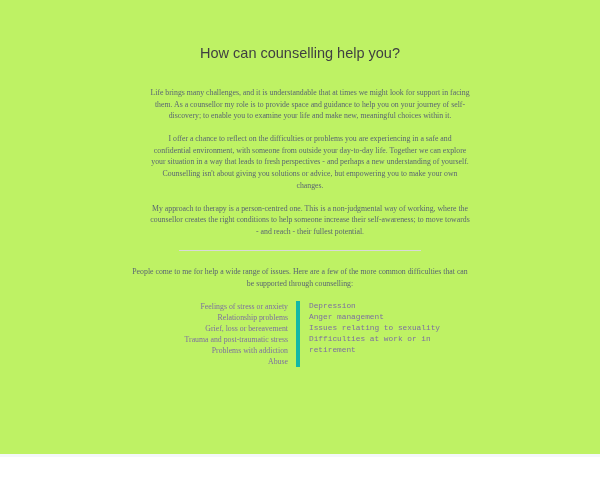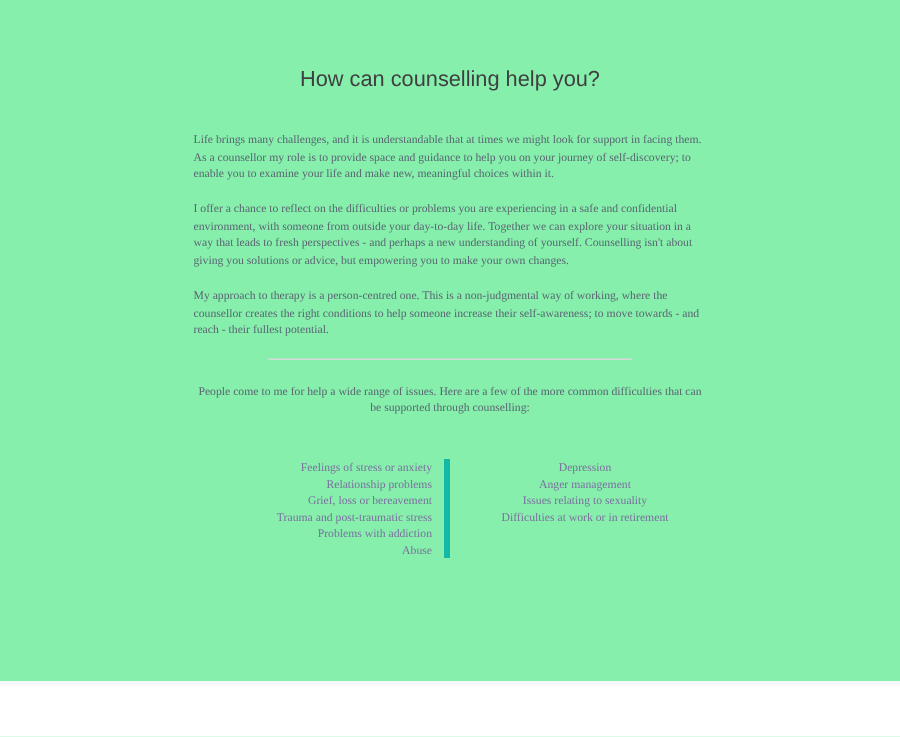--- a/index.html
+++ b/index.html
@@ -7,21 +7,21 @@
   body {
     font-family: "Liberation Serif", serif;
     background: #ffffff;
     overflow: hidden;
   }
   .page { width: 600px; height: 491px; background: #ffffff; }
 
   .gray-section {
     width: 600px;
     height: 454px;
-    background: #86efac;
+    background: #bef264;
     padding-top: 45px;
   }
   .transition-strip {
     width: 600px;
     height: 3px;
     background: #f4f8fa;
   }
   .white-footer {
     width: 600px;
     height: 34px;
@@ -39,56 +39,58 @@
   }
 
   .text-col {
     width: 342px;
     margin: 0 auto;
   }
   p.body-para {
     font-size: 7.8px;
     line-height: 11.6px;
     color: #5a6572;
-    text-align: left;
+    text-align: center;
     margin-bottom: 11.4px;
+    margin-left: 20px;
   }
 
   hr.section-divider {
     border: none;
     border-top: 1px solid #d9d9d9;
     width: 242px;
     margin: 13px auto 15px auto;
   }
 
   p.lead-para {
     font-size: 7.8px;
     line-height: 11.6px;
     color: #5a6572;
     text-align: center;
-    margin-bottom: 28px;
+    margin-bottom: 11px;
   }
 
   .issues {
     display: flex;
     width: 342px;
     margin: 0 auto;
     font-size: 7.8px;
     line-height: 11.1px;
     color: #7d6fa0;
   }
   .issues-col { flex: 1 1 50%; }
   .issues-col.left {
     text-align: right;
     padding-right: 8px;
     border-right: 4px solid #14b8a6;
   }
   .issues-col.right {
-    text-align: center;
+    text-align: left;
     padding-left: 9px;
+    font-family: Liberation Mono, monospace;
   }
   .issue-item { display: block; }
 </style>
 </head>
 <body>
 
 <div class="page">
   <div class="gray-section">
 
     <h1 class="page-title">How can counselling help you?</h1>

